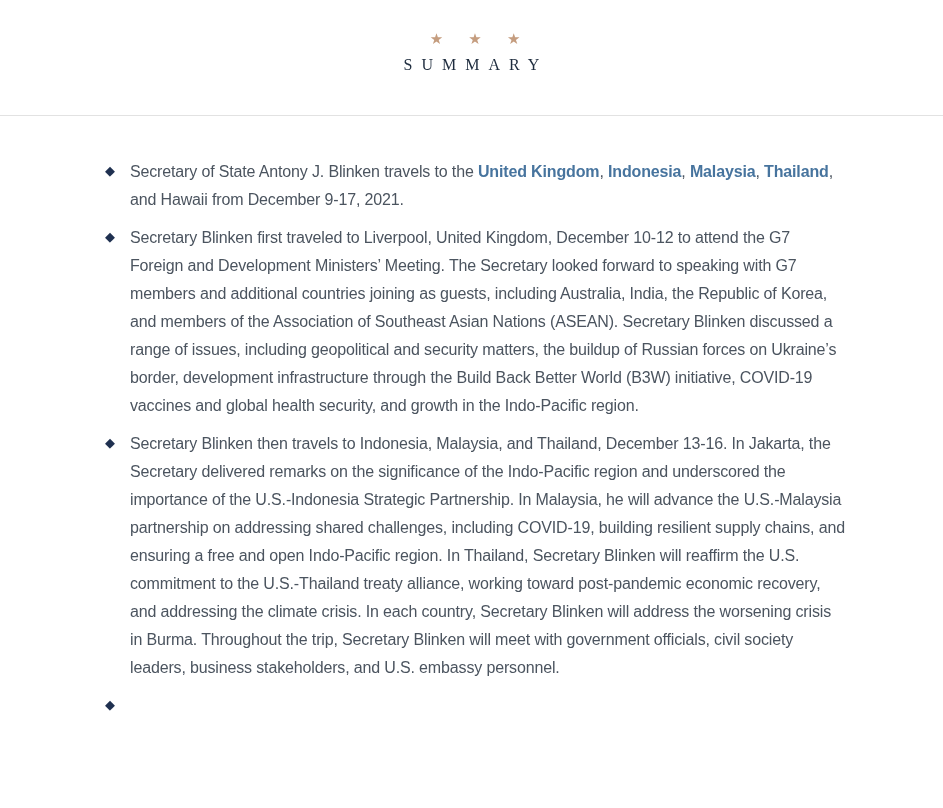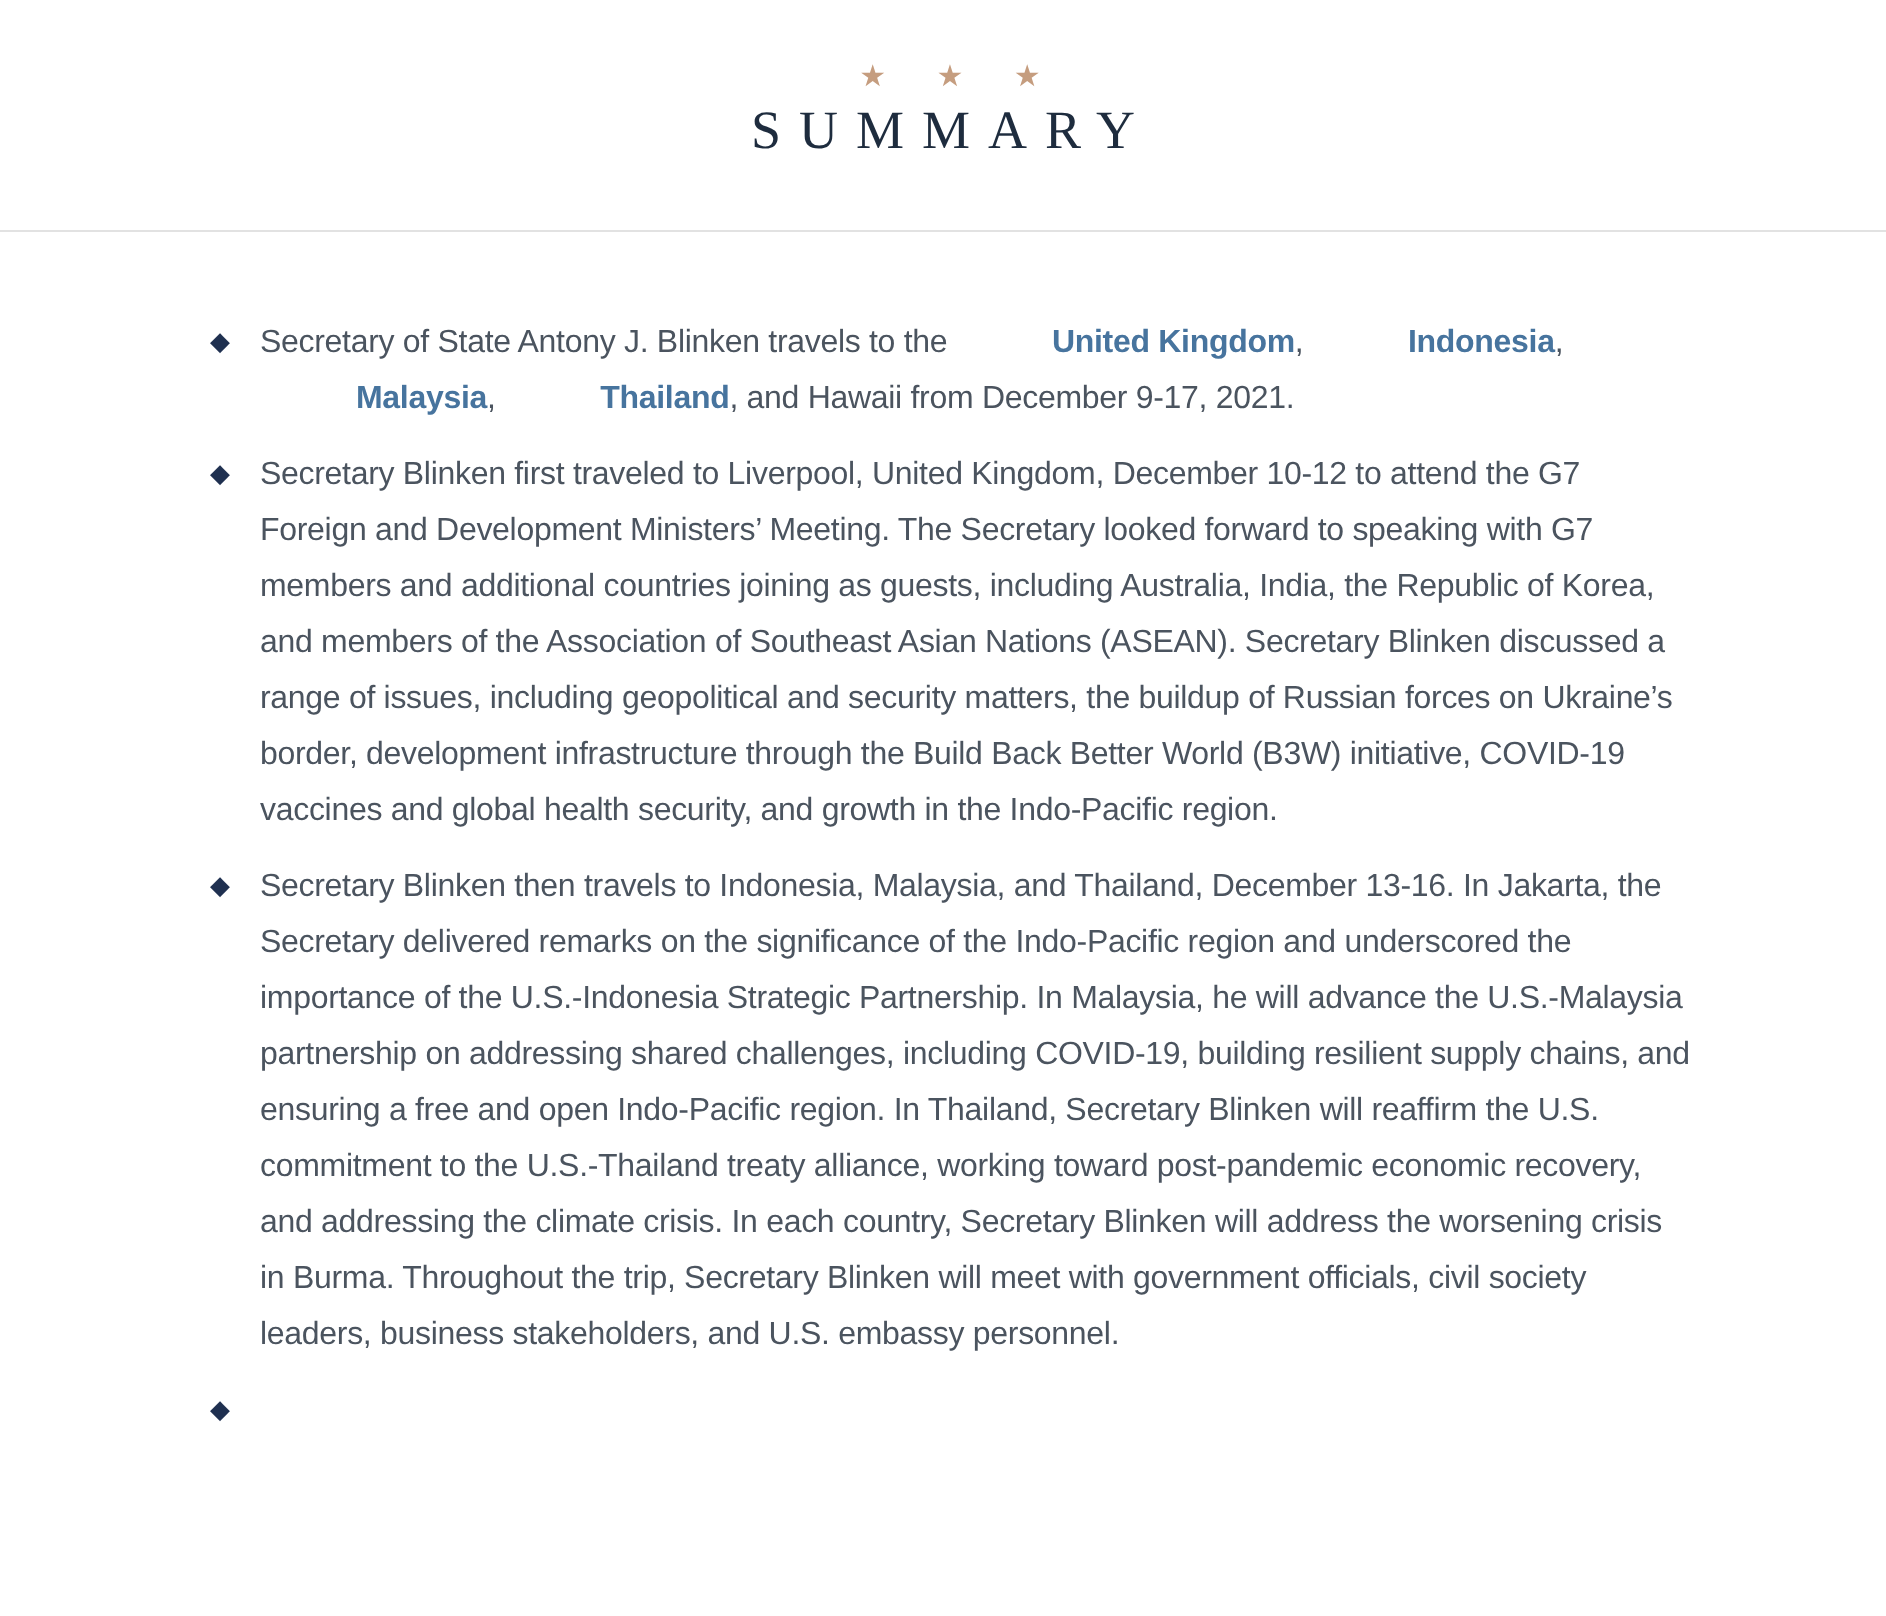--- a/index.html
+++ b/index.html
@@ -33,21 +33,21 @@
     text-indent: 7px;
     color: var(--star-color);
   }
   .stars-row .star {
     display: inline-block;
   }
   .page-title {
     margin-top: 7px;
     font-family: "Liberation Serif", "DejaVu Serif", serif;
     font-weight: 400;
-    font-size: 27px;
+    font-size: 16px;
     line-height: 24px;
     letter-spacing: 9px;
     text-indent: 9px;
     color: var(--title-color);
   }
   .header-divider {
     border: none;
     border-top: 1px solid var(--divider-color);
     height: 0;
     width: 100%;
@@ -71,21 +71,20 @@
     left: 0;
     top: -1px;
     font-size: 13px;
     line-height: 28px;
     color: var(--bullet-color);
   }
   .country-link {
     color: var(--link-color);
     font-weight: 700;
     text-decoration: none;
-    margin-left: 48px;
   }
 </style>
 </head>
 <body>
 
 <header class="page-header">
   <div class="stars-row">
     <span class="star">★</span>
     <span class="star">★</span>
     <span class="star">★</span>

